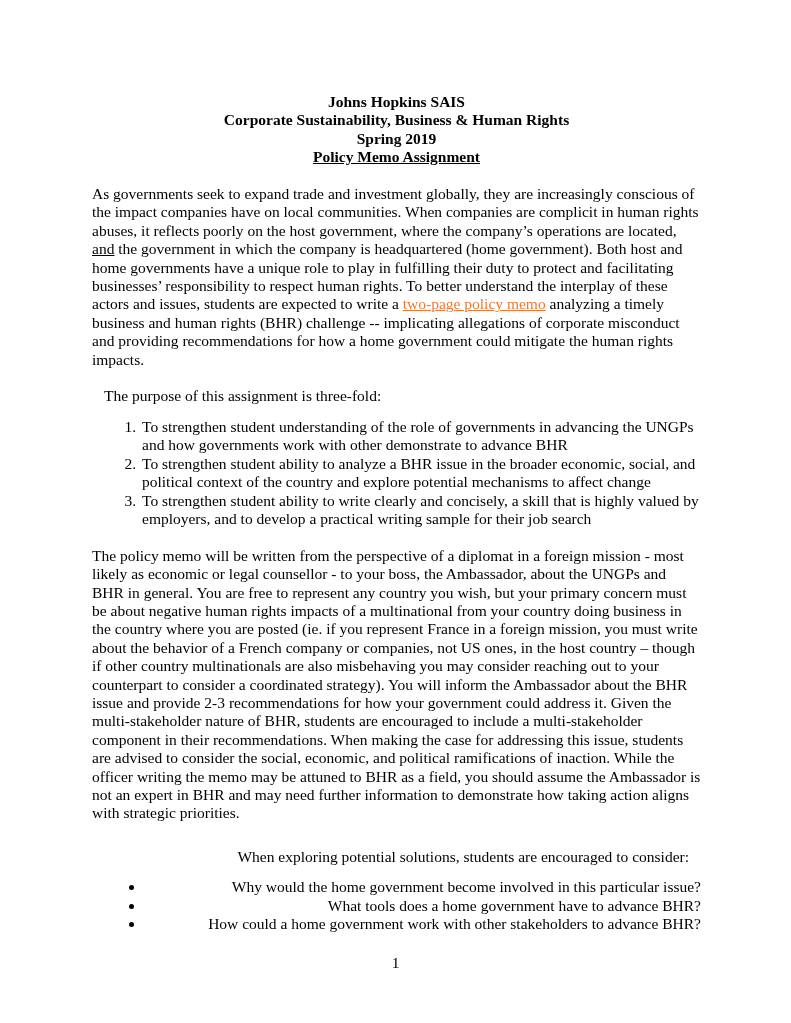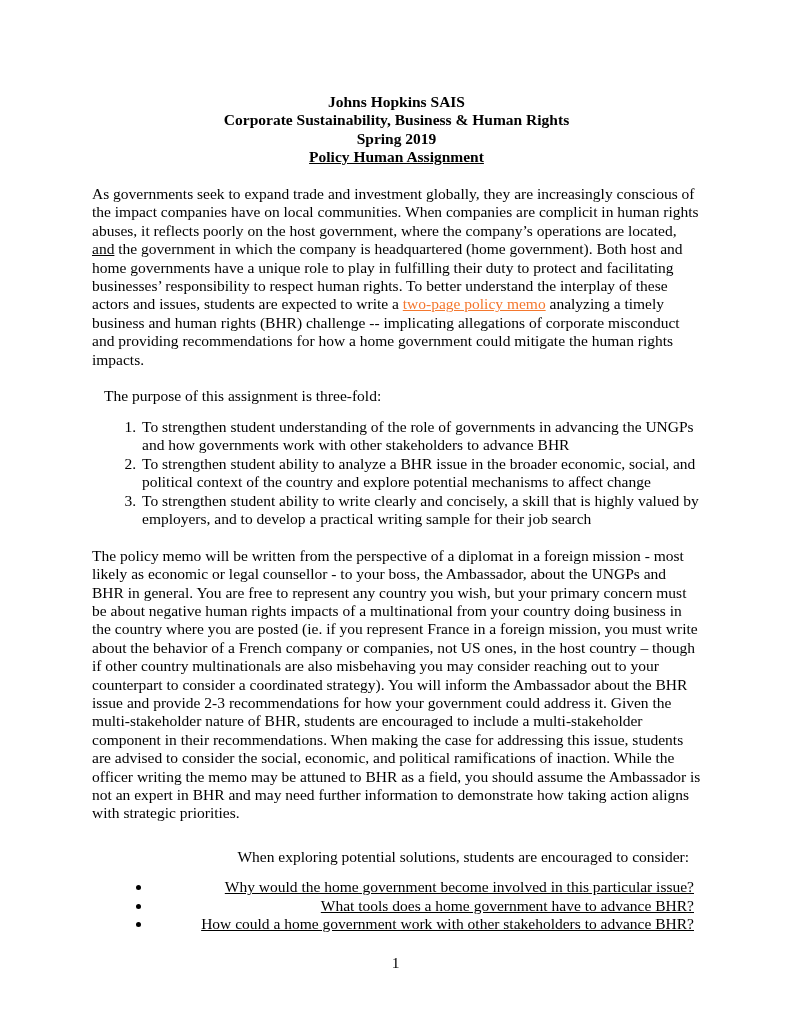--- a/index.html
+++ b/index.html
@@ -39,24 +39,23 @@
     text-decoration: underline;
     cursor: pointer;
   }
   .lead { margin: 12px; }
   ol.num-list {
     margin: 0 0 18.4px 0;
     padding: 0 0 0 48px;
   }
   ol.num-list li { padding-left: 2px; }
   ul.bullet-list {
-    margin: 7px;
+    margin: 0;
     padding: 0 0 0 53px;
     list-style-type: disc;
-    text-decoration: underline;
   }
   ul.bullet-list li { padding-left: 2px; }
   .solutions-section { margin-top: 25px; text-align: right; }
   .page-number {
     position: absolute;
     left: 0;
     right: 0;
     top: 954px;
     text-align: center;
   }
@@ -64,29 +63,29 @@
 </head>
 <body>
 
 <div class="page">
   <div class="content">
 
     <div class="doc-header">
       <span class="hline">Johns Hopkins SAIS</span>
       <span class="hline">Corporate Sustainability, Business &amp; Human Rights</span>
       <span class="hline">Spring 2019</span>
-      <span class="hline underlined">Policy Human Assignment</span>
+      <span class="hline underlined">Policy Memo Assignment</span>
     </div>
 
     <p class="para"><span>As governments seek to expand trade and investment globally, they are increasingly conscious of the impact companies have on local communities. When companies are complicit in human rights abuses, it reflects poorly on the host government, where the company’s operations are located, </span><span class="u">and</span><span> the government in which the company is headquartered (home government). Both host and home governments have a unique role to play in fulfilling their duty to protect and facilitating businesses’ responsibility to respect human rights. To better understand the interplay of these actors and issues, students are expected to write a </span><a class="doc-link" style="color: rgb(244, 119, 46);">two-page policy memo</a><span> analyzing a timely business and human rights (BHR) challenge -- implicating allegations of corporate misconduct and providing recommendations for how a home government could mitigate the human rights impacts.</span></p>
 
     <div class="purpose-section">
       <p class="lead">The purpose of this assignment is three-fold:</p>
       <ol class="num-list">
-        <li>To strengthen student understanding of the role of governments in advancing the UNGPs and how governments work with other stakeholders to advance BHR</li>
+        <li>To strengthen student understanding of the role of governments in advancing the UNGPs and how governments work with other demonstrate to advance BHR</li>
         <li>To strengthen student ability to analyze a BHR issue in the broader economic, social, and political context of the country and explore potential mechanisms to affect change</li>
         <li>To strengthen student ability to write clearly and concisely, a skill that is highly valued by employers, and to develop a practical writing sample for their job search</li>
       </ol>
     </div>
 
     <p class="para">The policy memo will be written from the perspective of a diplomat in a foreign mission - most likely as economic or legal counsellor - to your boss, the Ambassador, about the UNGPs and BHR in general. You are free to represent any country you wish, but your primary concern must be about negative human rights impacts of a multinational from your country doing business in the country where you are posted (ie. if you represent France in a foreign mission, you must write about the behavior of a French company or companies, not US ones, in the host country – though if other country multinationals are also misbehaving you may consider reaching out to your counterpart to consider a coordinated strategy). You will inform the Ambassador about the BHR issue and provide 2-3 recommendations for how your government could address it. Given the multi-stakeholder nature of BHR, students are encouraged to include a multi-stakeholder component in their recommendations. When making the case for addressing this issue, students are advised to consider the social, economic, and political ramifications of inaction. While the officer writing the memo may be attuned to BHR as a field, you should assume the Ambassador is not an expert in BHR and may need further information to demonstrate how taking action aligns with strategic priorities.</p>
 
     <div class="solutions-section">
       <p class="lead">When exploring potential solutions, students are encouraged to consider:</p>
       <ul class="bullet-list">

